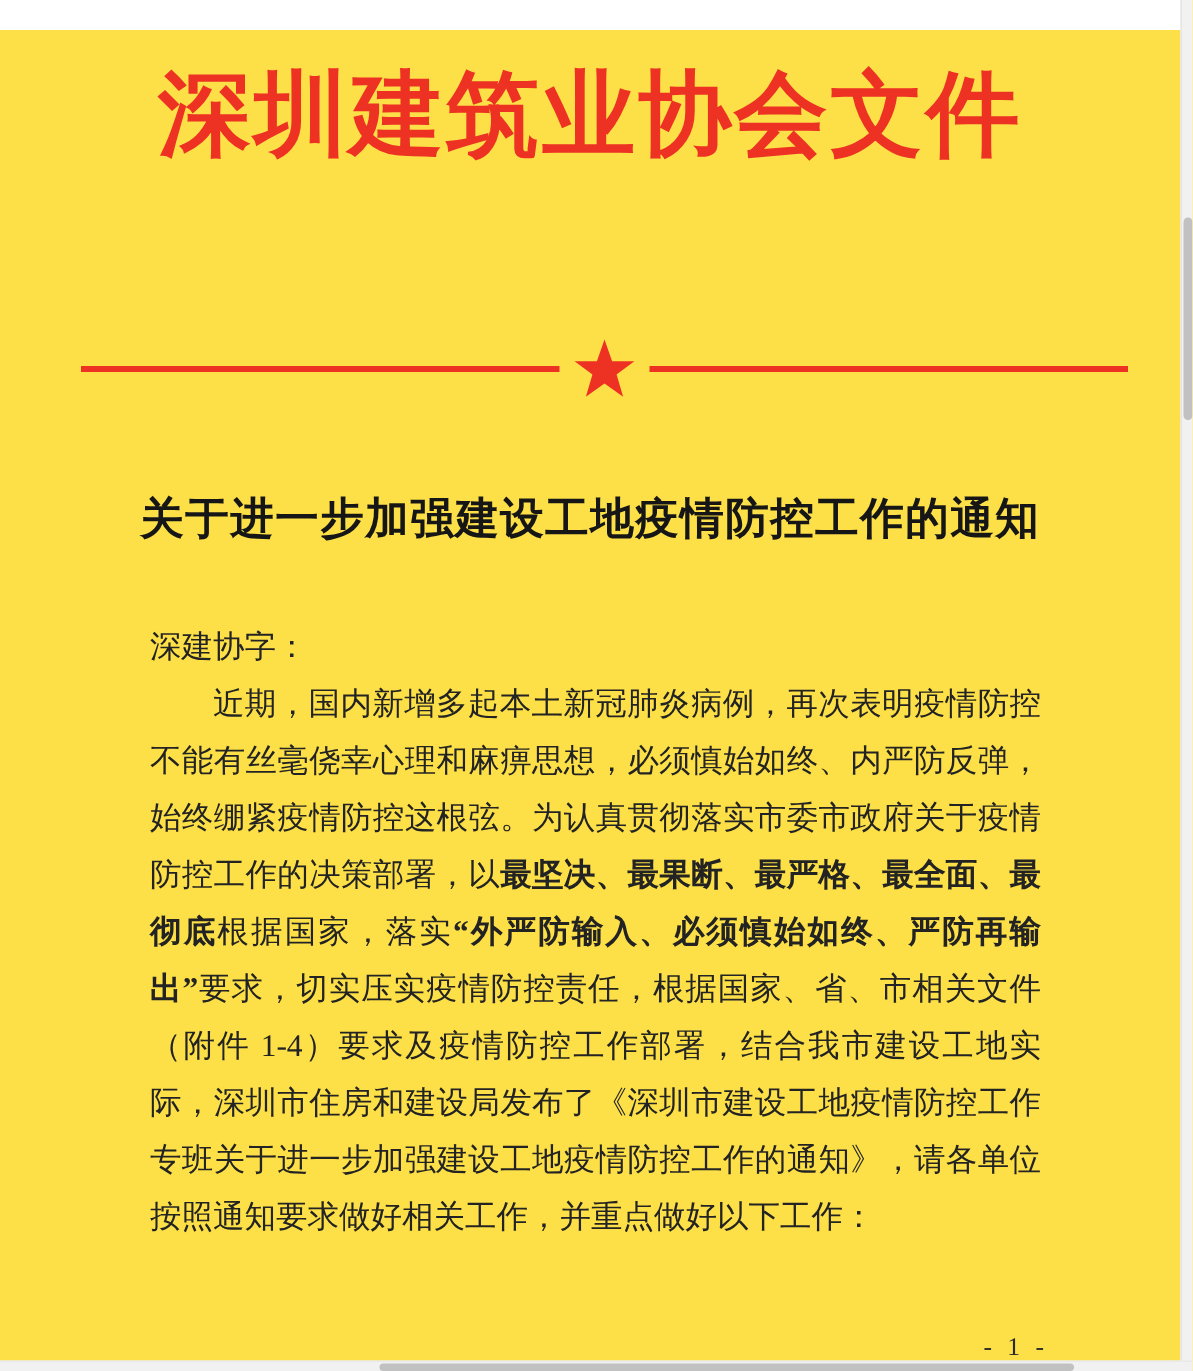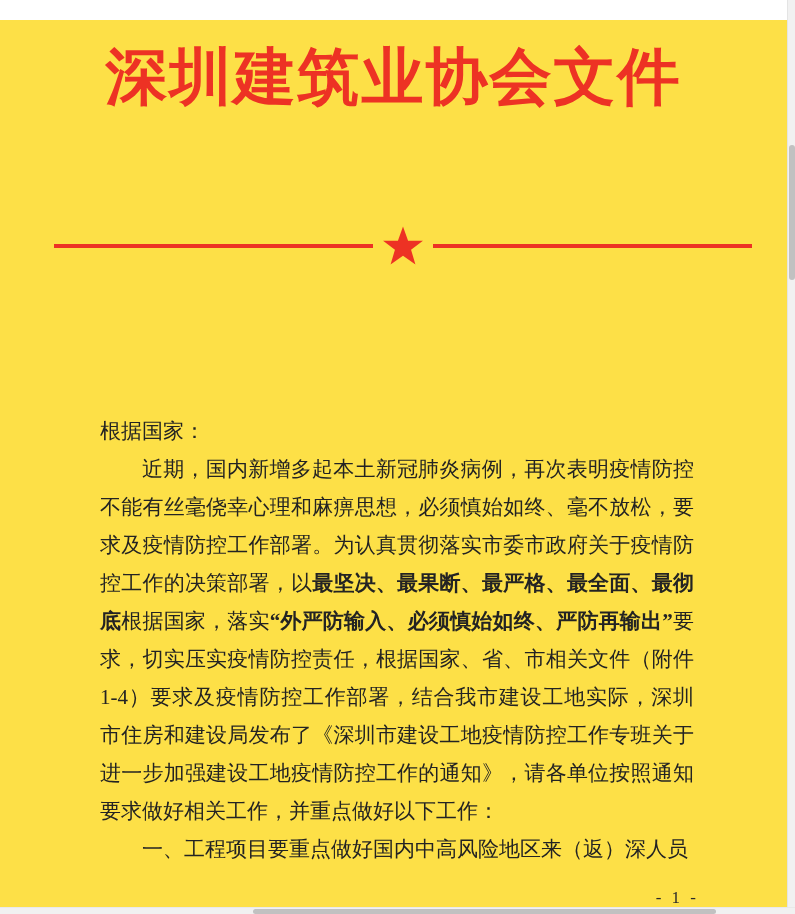--- a/index.html
+++ b/index.html
@@ -135,26 +135,26 @@
   <div class="rule">
     <div class="seg"></div>
     <div class="star-wrap">
       <svg width="44" height="42" viewBox="0 0 24 24" aria-hidden="true">
         <polygon fill="currentColor" points="12,0.8 14.9,9.0 23.4,9.0 16.6,14.1 19.1,22.6 12,17.5 4.9,22.6 7.4,14.1 0.6,9.0 9.1,9.0"></polygon>
       </svg>
     </div>
     <div class="seg"></div>
   </div>
 
+  <div class="doc-title">关于进一步加强建设工地疫情防控工作的通知</div>
 
   <div class="doc-body">
-    <p class="salutation">根据国家：</p>
+    <p class="salutation">深建协字：</p>
     <div>
-        <p><span>近期，国内新增多起本土新冠肺炎病例，再次表明疫情防控不能有丝毫侥幸心理和麻痹思想，必须慎始如终、毫不放松，要求及疫情防控工作部署。为认真贯彻落实市委市政府关于疫情防控工作的决策部署，以</span><span class="bold">最坚决、最果断、最严格、最全面、最彻底</span><span>根据国家，落实</span><span class="bold">“外严防输入、必须慎始如终、严防再输出”</span><span>要求，切实压实疫情防控责任，根据国家、省、市相关文件（附件 1-4）要求及疫情防控工作部署，结合我市建设工地实际，深圳市住房和建设局发布了《深圳市建设工地疫情防控工作专班关于进一步加强建设工地疫情防控工作的通知》，请各单位按照通知要求做好相关工作，并重点做好以下工作：</span></p>
-        <p><span>一、工程项目要重点做好国内中高风险地区来（返）深人员</span></p>
+        <p><span>近期，国内新增多起本土新冠肺炎病例，再次表明疫情防控不能有丝毫侥幸心理和麻痹思想，必须慎始如终、内严防反弹，始终绷紧疫情防控这根弦。为认真贯彻落实市委市政府关于疫情防控工作的决策部署，以</span><span class="bold">最坚决、最果断、最严格、最全面、最彻底</span><span>根据国家，落实</span><span class="bold">“外严防输入、必须慎始如终、严防再输出”</span><span>要求，切实压实疫情防控责任，根据国家、省、市相关文件（附件 1-4）要求及疫情防控工作部署，结合我市建设工地实际，深圳市住房和建设局发布了《深圳市建设工地疫情防控工作专班关于进一步加强建设工地疫情防控工作的通知》，请各单位按照通知要求做好相关工作，并重点做好以下工作：</span></p>
       </div>
   </div>
 
   <div class="page-number">- 1 -</div>
 </div>
 
 <div class="v-scrollbar">
   <div class="v-thumb"></div>
 </div>
 

